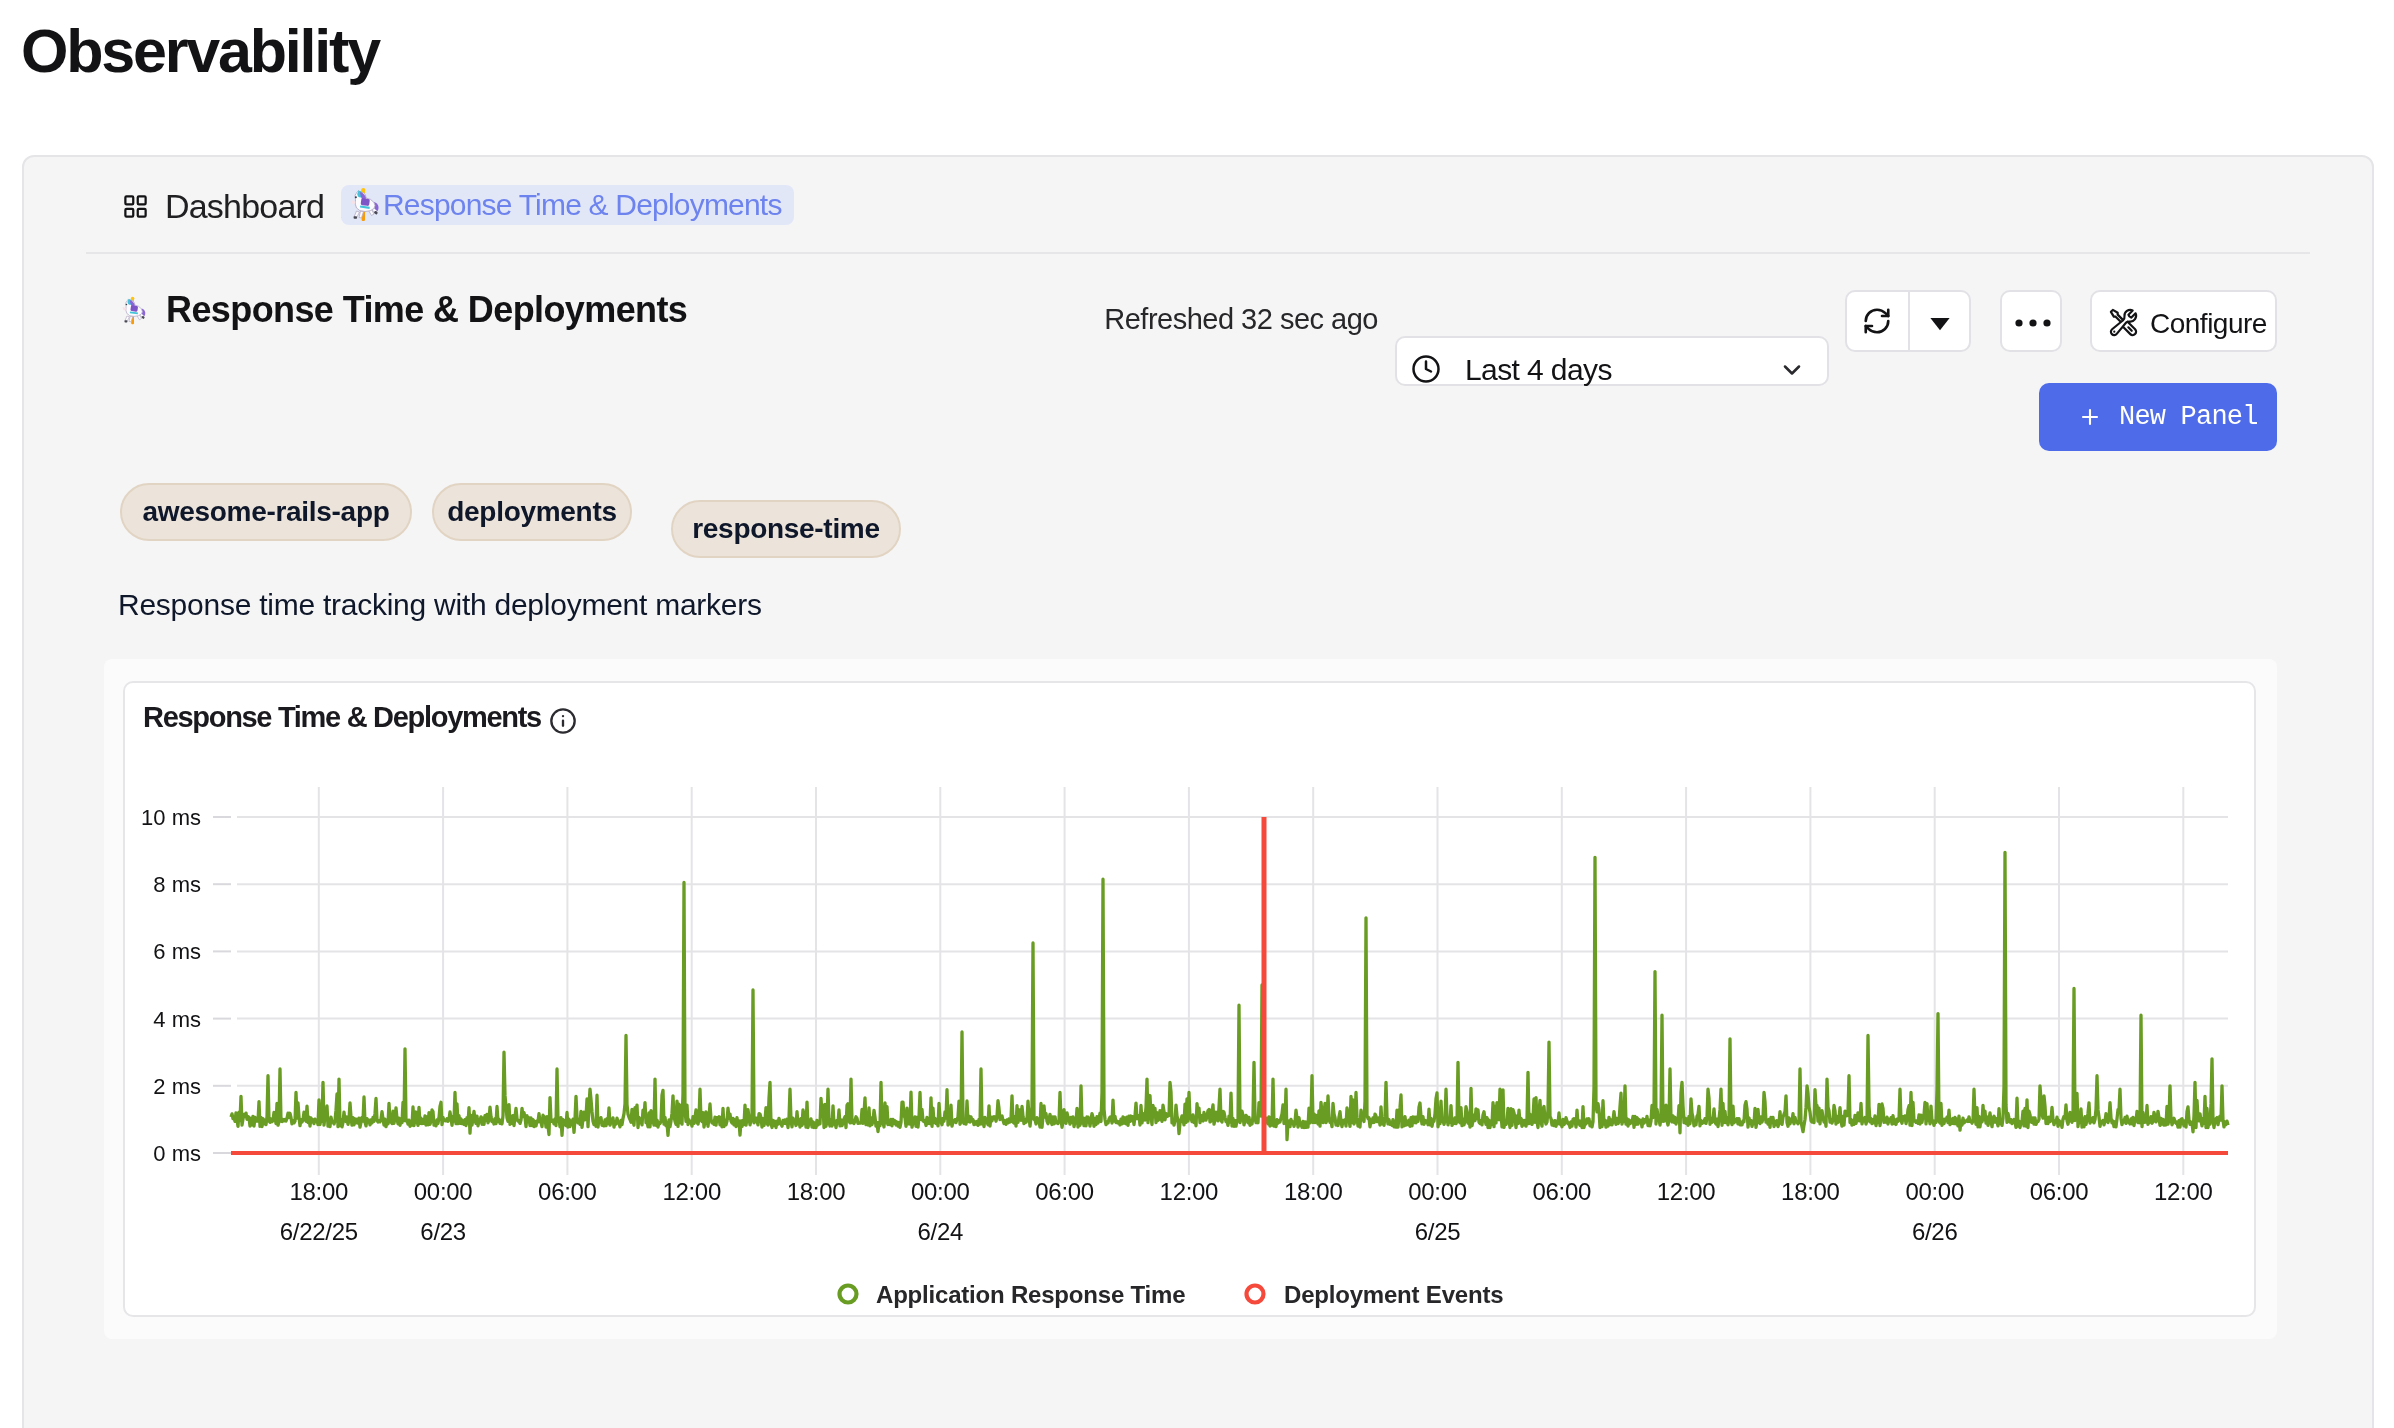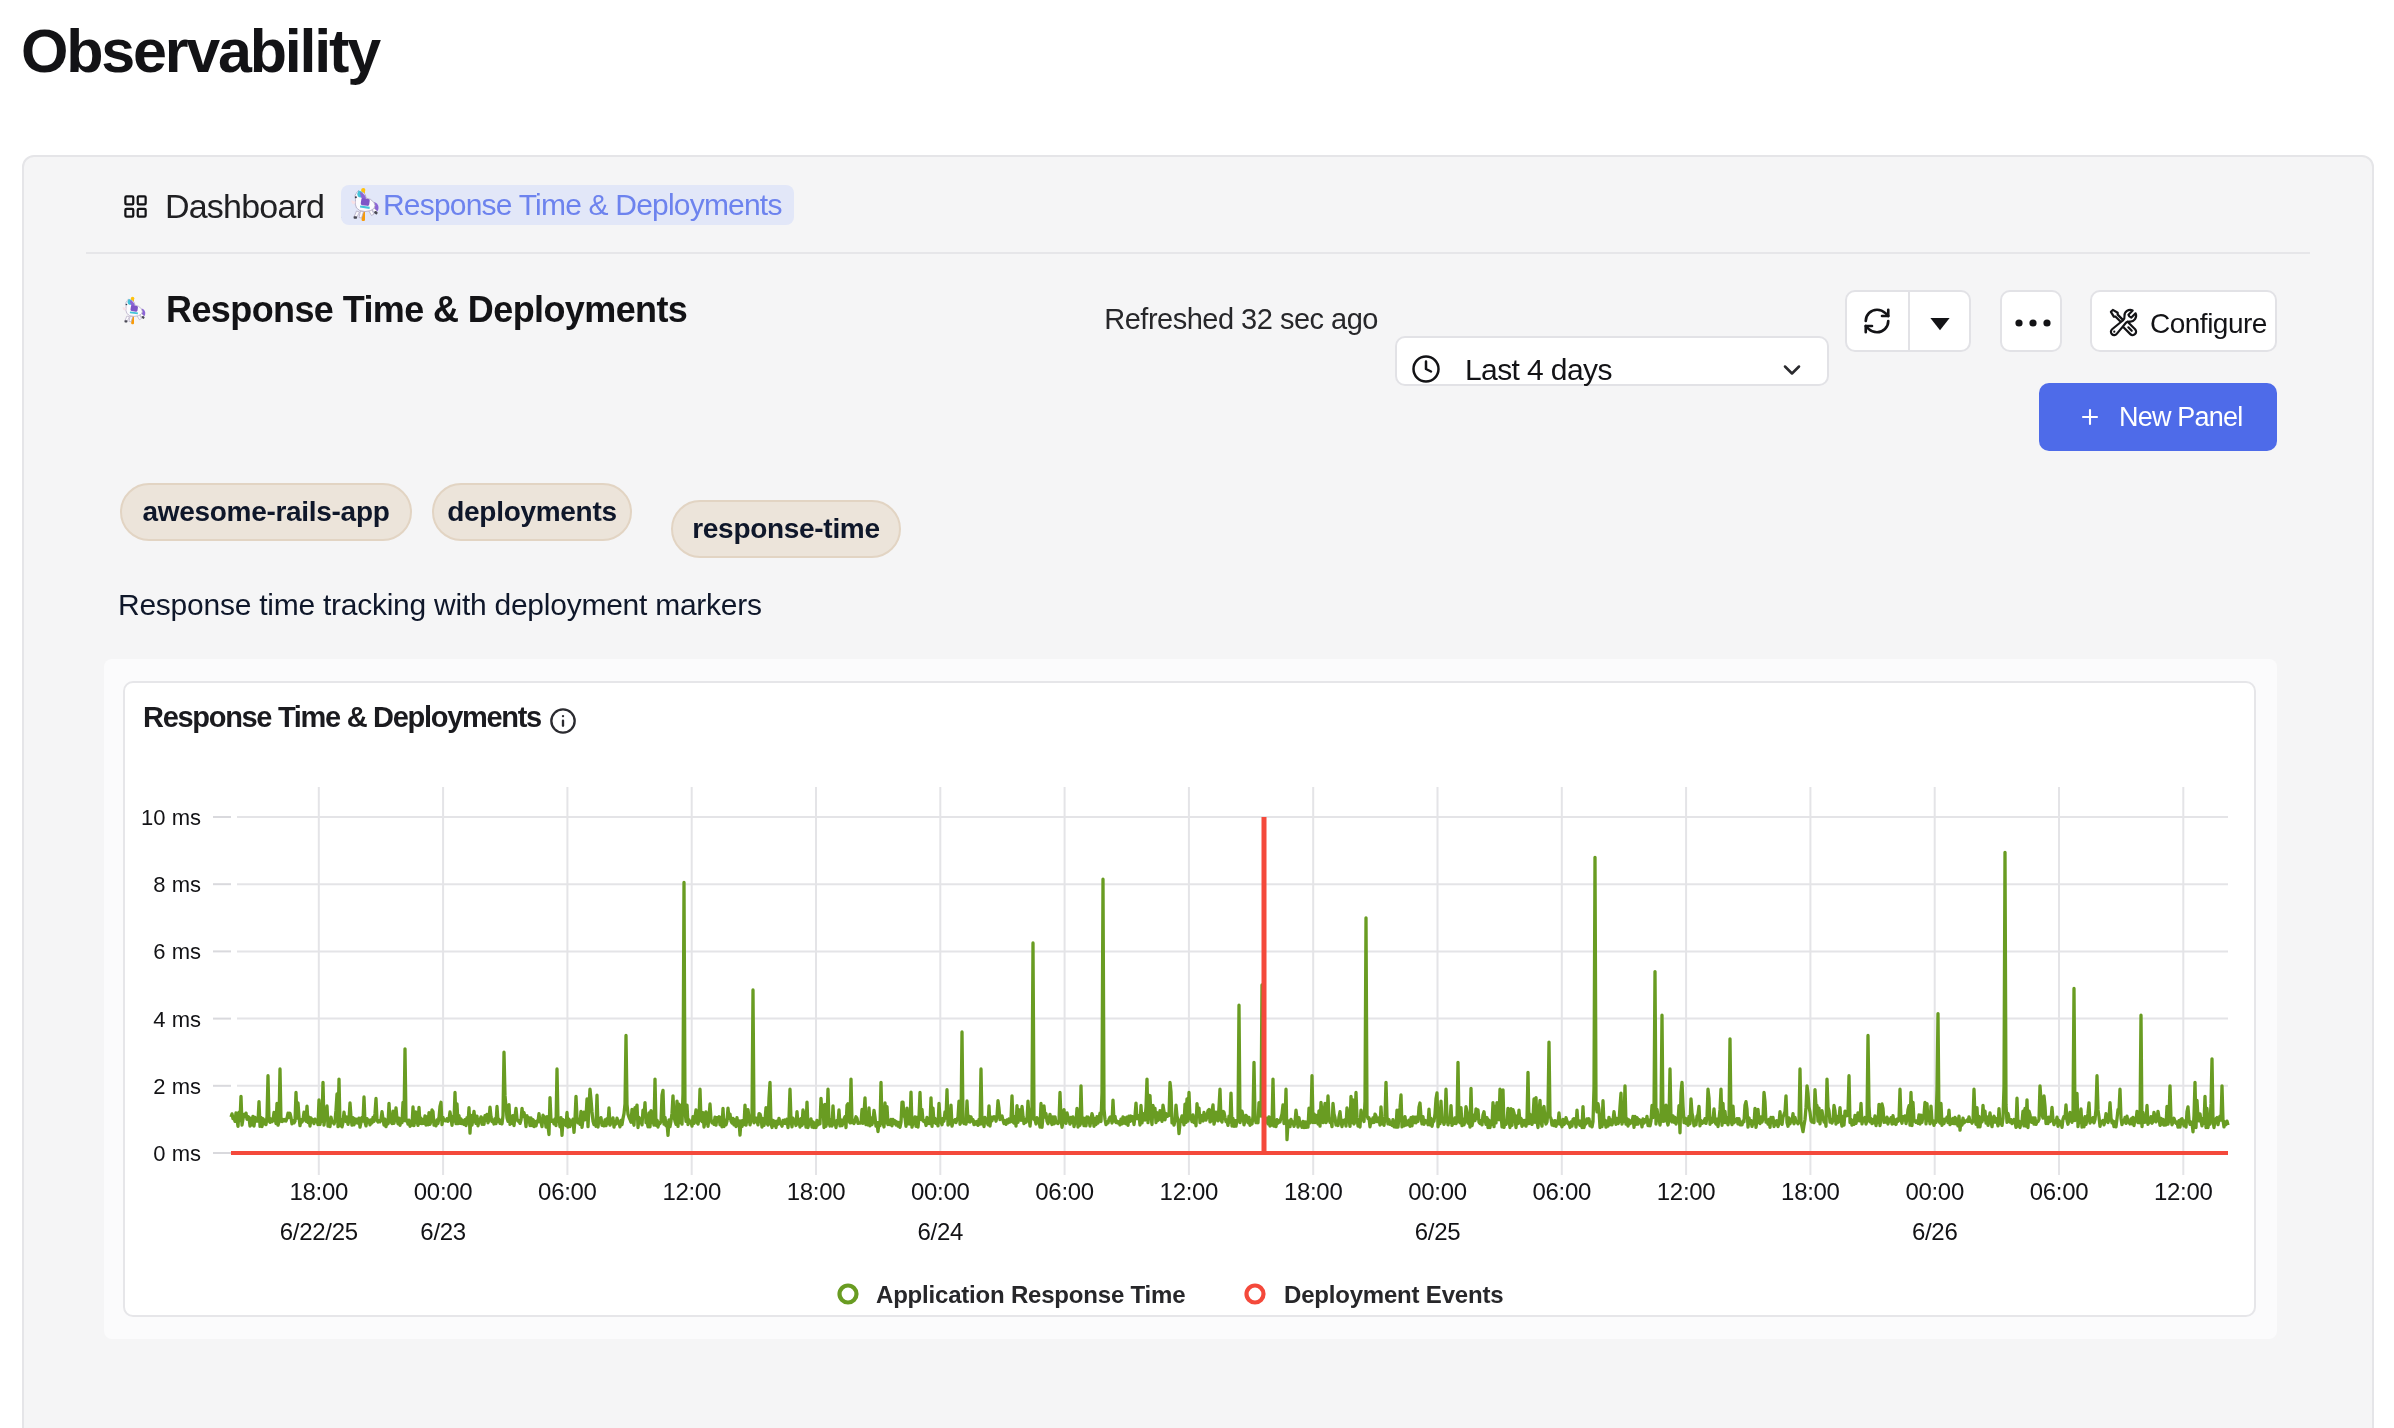--- a/index.html
+++ b/index.html
@@ -19,21 +19,21 @@
   #ptitle { left:166px; top:292px; font-size:36px; font-weight:700; letter-spacing:-0.6px; line-height:1; color:#131316; }
   #refreshed { left:1020px; top:304px; width:358px; text-align:right; font-size:29px; letter-spacing:-0.5px; line-height:1.1; color:#27272a; }
   .ctl { position:absolute; background:#ffffff; border:2px solid #e2e2e6; border-radius:10px; }
   #select { left:1395px; top:290px; width:434px; height:50px;margin-top:46px; }
   #select .txt { position:absolute; left:68px; top:15px; font-size:30px; letter-spacing:-0.6px; color:#131316; }
   #btngroup { left:1845px; top:290px; width:126px; height:62px; }
   #btngroup .sep { position:absolute; left:61px; top:0px; width:2px; height:58px; background:#e2e2e6; }
   #dots { left:2000px; top:290px; width:62px; height:62px; }
   #configure { left:2090px; top:290px; width:187px; height:62px; }
   #configure .txt { position:absolute; left:58px; top:16px; font-size:28px; letter-spacing:-0.5px; color:#131316; }
-  #newpanel { left:2039px; top:383px; width:238px; height:68px; background:#4e6be9; border-radius:10px; }
+  #newpanel { left:2039px; top:383px; width:238px; height:68px; background:#4e6be9; border-radius:10px;font-family:Liberation Mono, monospace; }
   #newpanel .txt { position:absolute; left:80px; top:19px; font-size:27px; letter-spacing:-0.8px; color:#ffffff; }
   .tag { position:absolute; top:483px; height:58px; background:#ece4da; border:2px solid #e2d4c3;
     border-radius:29px; display:flex; align-items:center; justify-content:center;
     font-size:28px; font-weight:700; letter-spacing:-0.3px; color:#0f172a; }
   #tag1 { left:120px; width:292px; }
   #tag2 { left:432px; width:200px; }
   #tag3 { left:671px; width:230px;margin-top:17px; }
   #desc { left:118px; top:590px; font-size:30px; letter-spacing:-0.25px; line-height:1; color:#0f172a; }
   #wrapper { left:104px; top:659px; width:2173px; height:680px; background:#fbfbfc; border-radius:8px; }
   #chartcard { left:123px; top:681px; width:2133px; height:636px; background:#ffffff;

